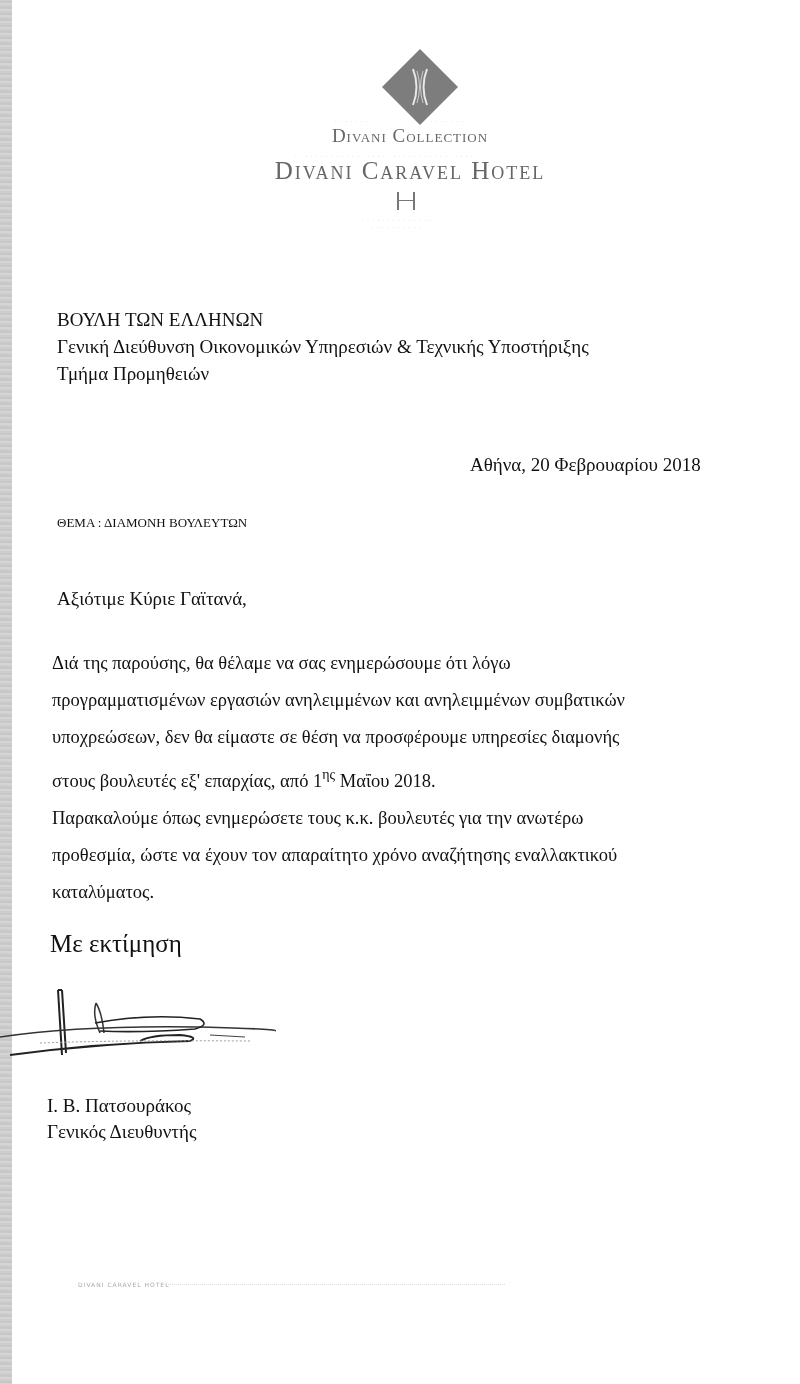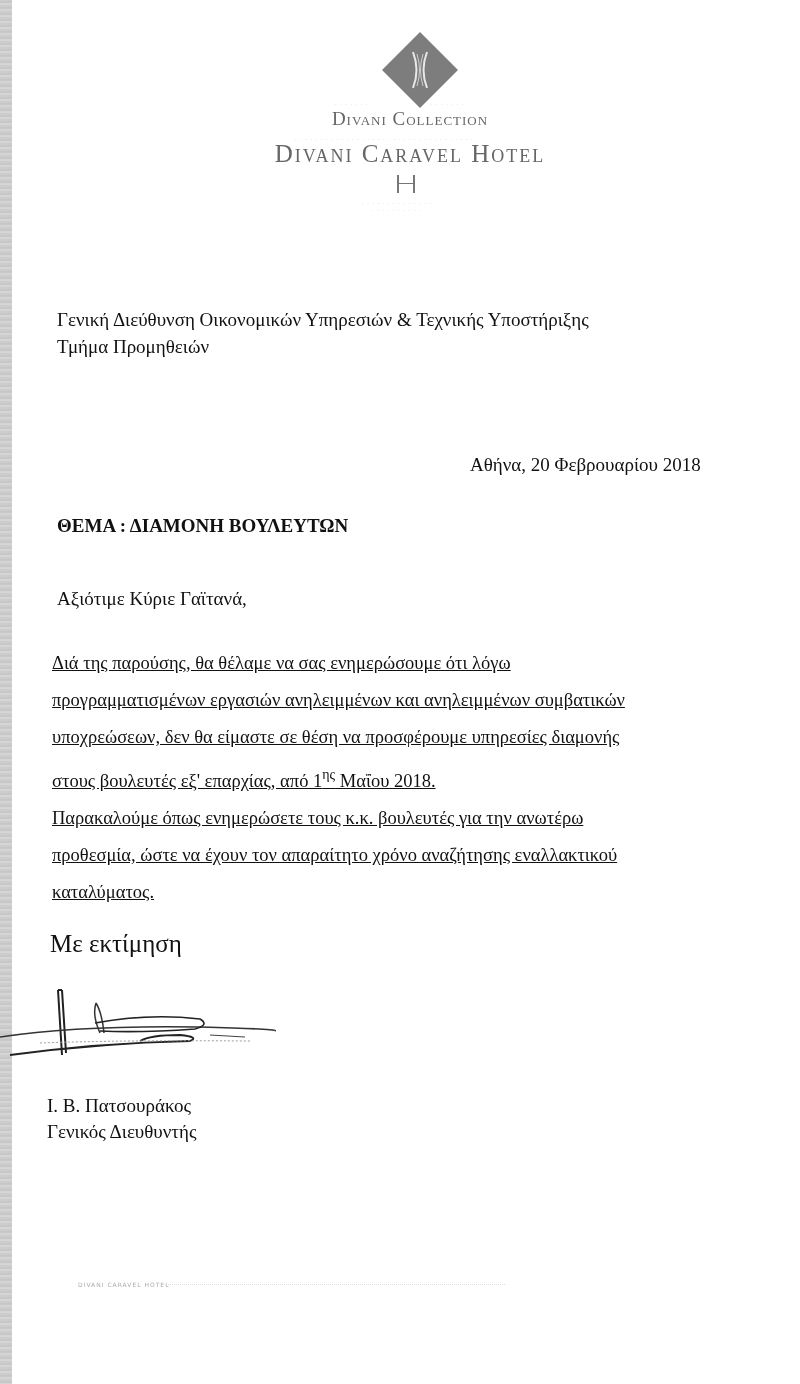--- a/index.html
+++ b/index.html
@@ -5,21 +5,21 @@
   html, body { margin: 0; padding: 0; }
   body {
     width: 800px; height: 1384px; background: #ffffff; position: relative; overflow: hidden;
     font-family: "Liberation Serif", "DejaVu Serif", serif; color: #111;
   }
   .scan-edge {
     position: absolute; left: 0; top: 0; width: 12px; height: 1384px;
     background: repeating-linear-gradient(180deg, #c9c9c9 0px, #b8b8b8 2px, #d4d4d4 4px, #bdbdbd 6px);
     opacity: 0.85;
   }
-  .letterhead { position: absolute; left: 0; top: 0; width: 768px; height: 230px; text-decoration: underline; }
+  .letterhead { position: absolute; left: 0; top: 17px; width: 768px; height: 230px; text-decoration: underline; }
   .logo-svg { position: absolute; left: 380px; top: 30px; width: 80px; height: 80px; }
   .tiny-line {
     position: absolute; font-family: "DejaVu Sans", sans-serif; font-size: 5px; color: #bbb; letter-spacing: 1px;
   }
   .brand1 {
     position: absolute; left: 0; width: 820px; top: 108px; text-align: center;
     font-family: "Liberation Serif", serif; font-size: 19px; letter-spacing: 1px; color: #666;
     font-variant: small-caps;
   }
   .brand2 {
@@ -30,24 +30,24 @@
   .brand-mark {
     position: absolute; left: 397px; top: 175px; width: 14px; height: 18px;
     border-left: 2px solid #777; border-right: 2px solid #777;
   }
   .brand-mark::after {
     content: ""; position: absolute; left: 0; right: 0; top: 8px; border-top: 1px solid #777;
   }
   .recipient { position: absolute; left: 57px; top: 306px; font-size: 19px; line-height: 27px; }
   .recipient div { white-space: nowrap; }
   .date { position: absolute; left: 470px; top: 454px; font-size: 19px; white-space: nowrap; }
-  .subject { position: absolute; left: 57px; top: 515px; font-size: 19px; white-space: nowrap; font-weight: bold; }
+  .subject { position: absolute; left: 57px; top: 515px; font-size: 13px; white-space: nowrap; }
   .salutation { position: absolute; left: 57px; top: 588px; font-size: 19px; white-space: nowrap; }
   .body { position: absolute; left: 52px; top: 645px; font-size: 18.5px; line-height: 37px; }
-  .body div { white-space: nowrap; text-decoration: underline; }
+  .body div { white-space: nowrap; }
   .body sup { font-size: 14px; vertical-align: 8px; }
   .closing { position: absolute; left: 50px; top: 930px; font-size: 25px; white-space: nowrap; }
   .signature { position: absolute; left: 0; top: 985px; width: 300px; height: 80px; }
   .signer { position: absolute; left: 47px; top: 1093px; font-size: 19px; line-height: 26px; }
   .signer div { white-space: nowrap; }
   .footer-line {
     position: absolute; left: 78px; top: 1281px; font-family: "DejaVu Sans", sans-serif; font-size: 6px;
     color: #aaa; letter-spacing: 1px; white-space: nowrap;
   }
   .footer-rest {
@@ -70,20 +70,21 @@
   <div class="tiny-line" style="left:335px;top:101px;">· · · · · · ·&nbsp;&nbsp;&nbsp;&nbsp;&nbsp;&nbsp;&nbsp;&nbsp;&nbsp;&nbsp;&nbsp;&nbsp;&nbsp;&nbsp;&nbsp;&nbsp;&nbsp;&nbsp;&nbsp;&nbsp;&nbsp;&nbsp;&nbsp;&nbsp;· · · · · · ·</div>
   <div class="brand1">Divani Collection</div>
   <div class="tiny-line" style="left:295px;top:136px;">· · · · · · · · · · · · · · · · · · · · · · · · · · · · · · · · · · ·</div>
   <div class="brand2">Divani Caravel Hotel</div>
   <div class="brand-mark"></div>
   <div class="tiny-line" style="left:362px;top:200px;">· · · · · · · · · · · · · ·</div>
   <div class="tiny-line" style="left:372px;top:207px;">· · · · · · · · · ·</div>
 </div>
 
 <div class="recipient">
+  <div>ΒΟΥΛΗ ΤΩΝ ΕΛΛΗΝΩΝ</div>
   <div>Γενική Διεύθυνση Οικονομικών Υπηρεσιών &amp; Τεχνικής Υποστήριξης</div>
   <div>Τμήμα Προμηθειών</div>
 </div>
 
 <div class="date">Αθήνα, 20 Φεβρουαρίου 2018</div>
 
 <div class="subject">ΘΕΜΑ : ΔΙΑΜΟΝΗ ΒΟΥΛΕΥΤΩΝ</div>
 
 <div class="salutation">Αξιότιμε Κύριε Γαϊτανά,</div>
 

